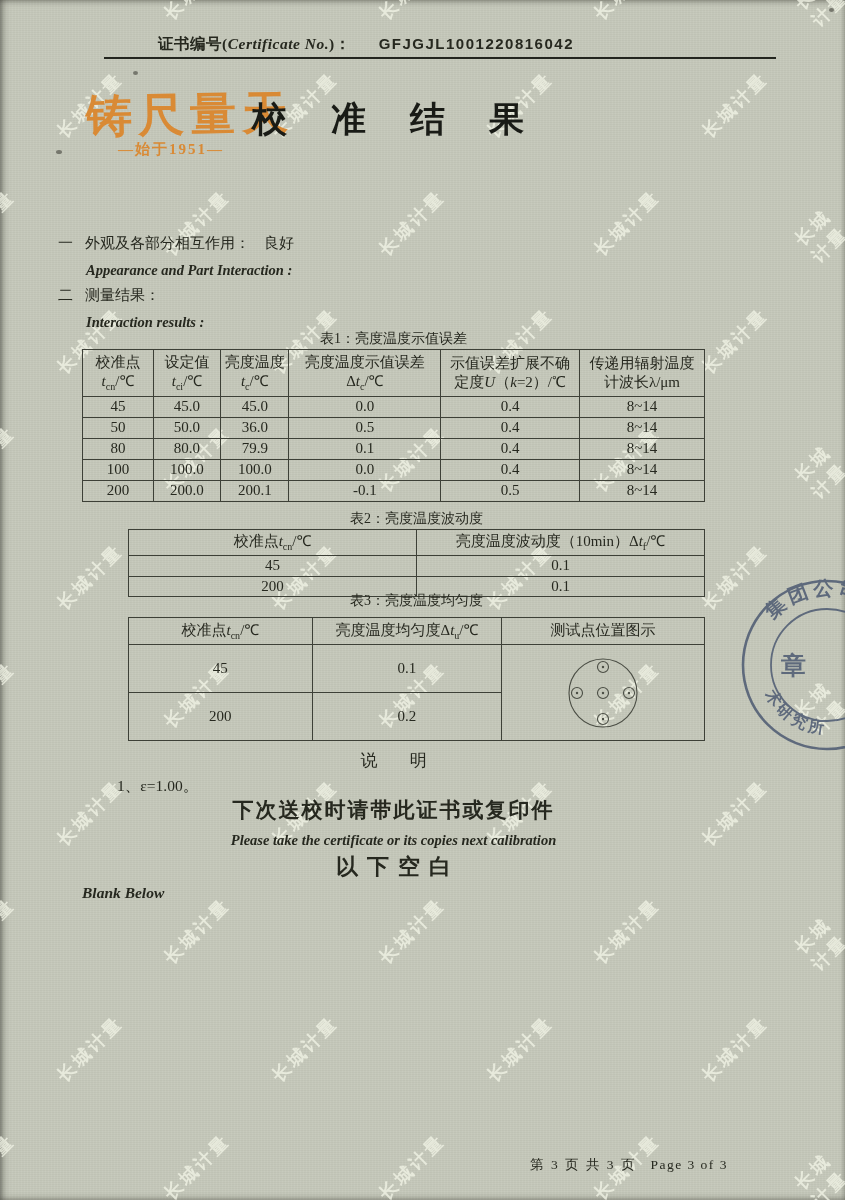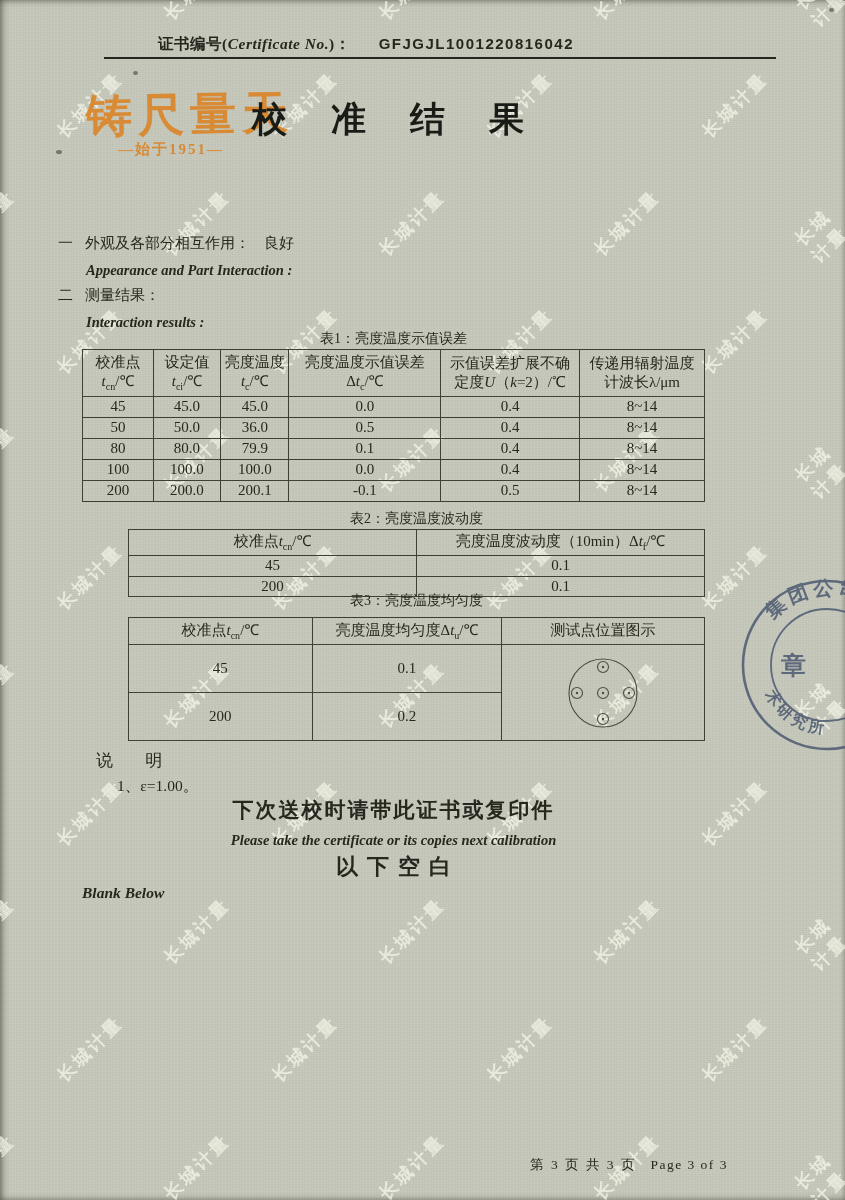--- a/index.html
+++ b/index.html
@@ -50,21 +50,21 @@
   .t2{left:128px;top:529px;width:577px;}
   .t2 th{height:25px;}
   .t2 td{height:17px;}
   .t3{left:128px;top:617px;width:577px;}
   .t3 th{height:26px;}
   .t3 td{height:47px;}
   i.sym{font-style:italic;font-family:"Liberation Serif", serif;}
   sub{font-size:10px;}
   .diagram{display:block;margin:0 auto;}
   
-  .note-head{position:absolute;left:82px;top:749px;width:623px;
+  .note-head{position:absolute;left:82px;top:749px;width:623px;text-align:center;
         font-size:17px;letter-spacing:14px;text-indent:14px;}
   .note-item{position:absolute;left:117px;top:776px;font-size:15.5px;}
   .reminder-cn{position:absolute;left:82px;top:796px;width:623px;text-align:center;
         font-size:21px;font-weight:700;letter-spacing:2px;}
   .reminder-en{position:absolute;left:82px;top:832px;width:623px;text-align:center;
         font-size:14.5px;font-style:italic;font-weight:600;}
   .blank-cn{position:absolute;left:82px;top:852px;width:623px;text-align:center;
         font-size:22px;font-weight:700;letter-spacing:9px;text-indent:9px;}
   .blank-en{position:absolute;left:82px;top:884px;width:623px;text-align:left;
         font-size:15.5px;font-style:italic;font-weight:600;}

